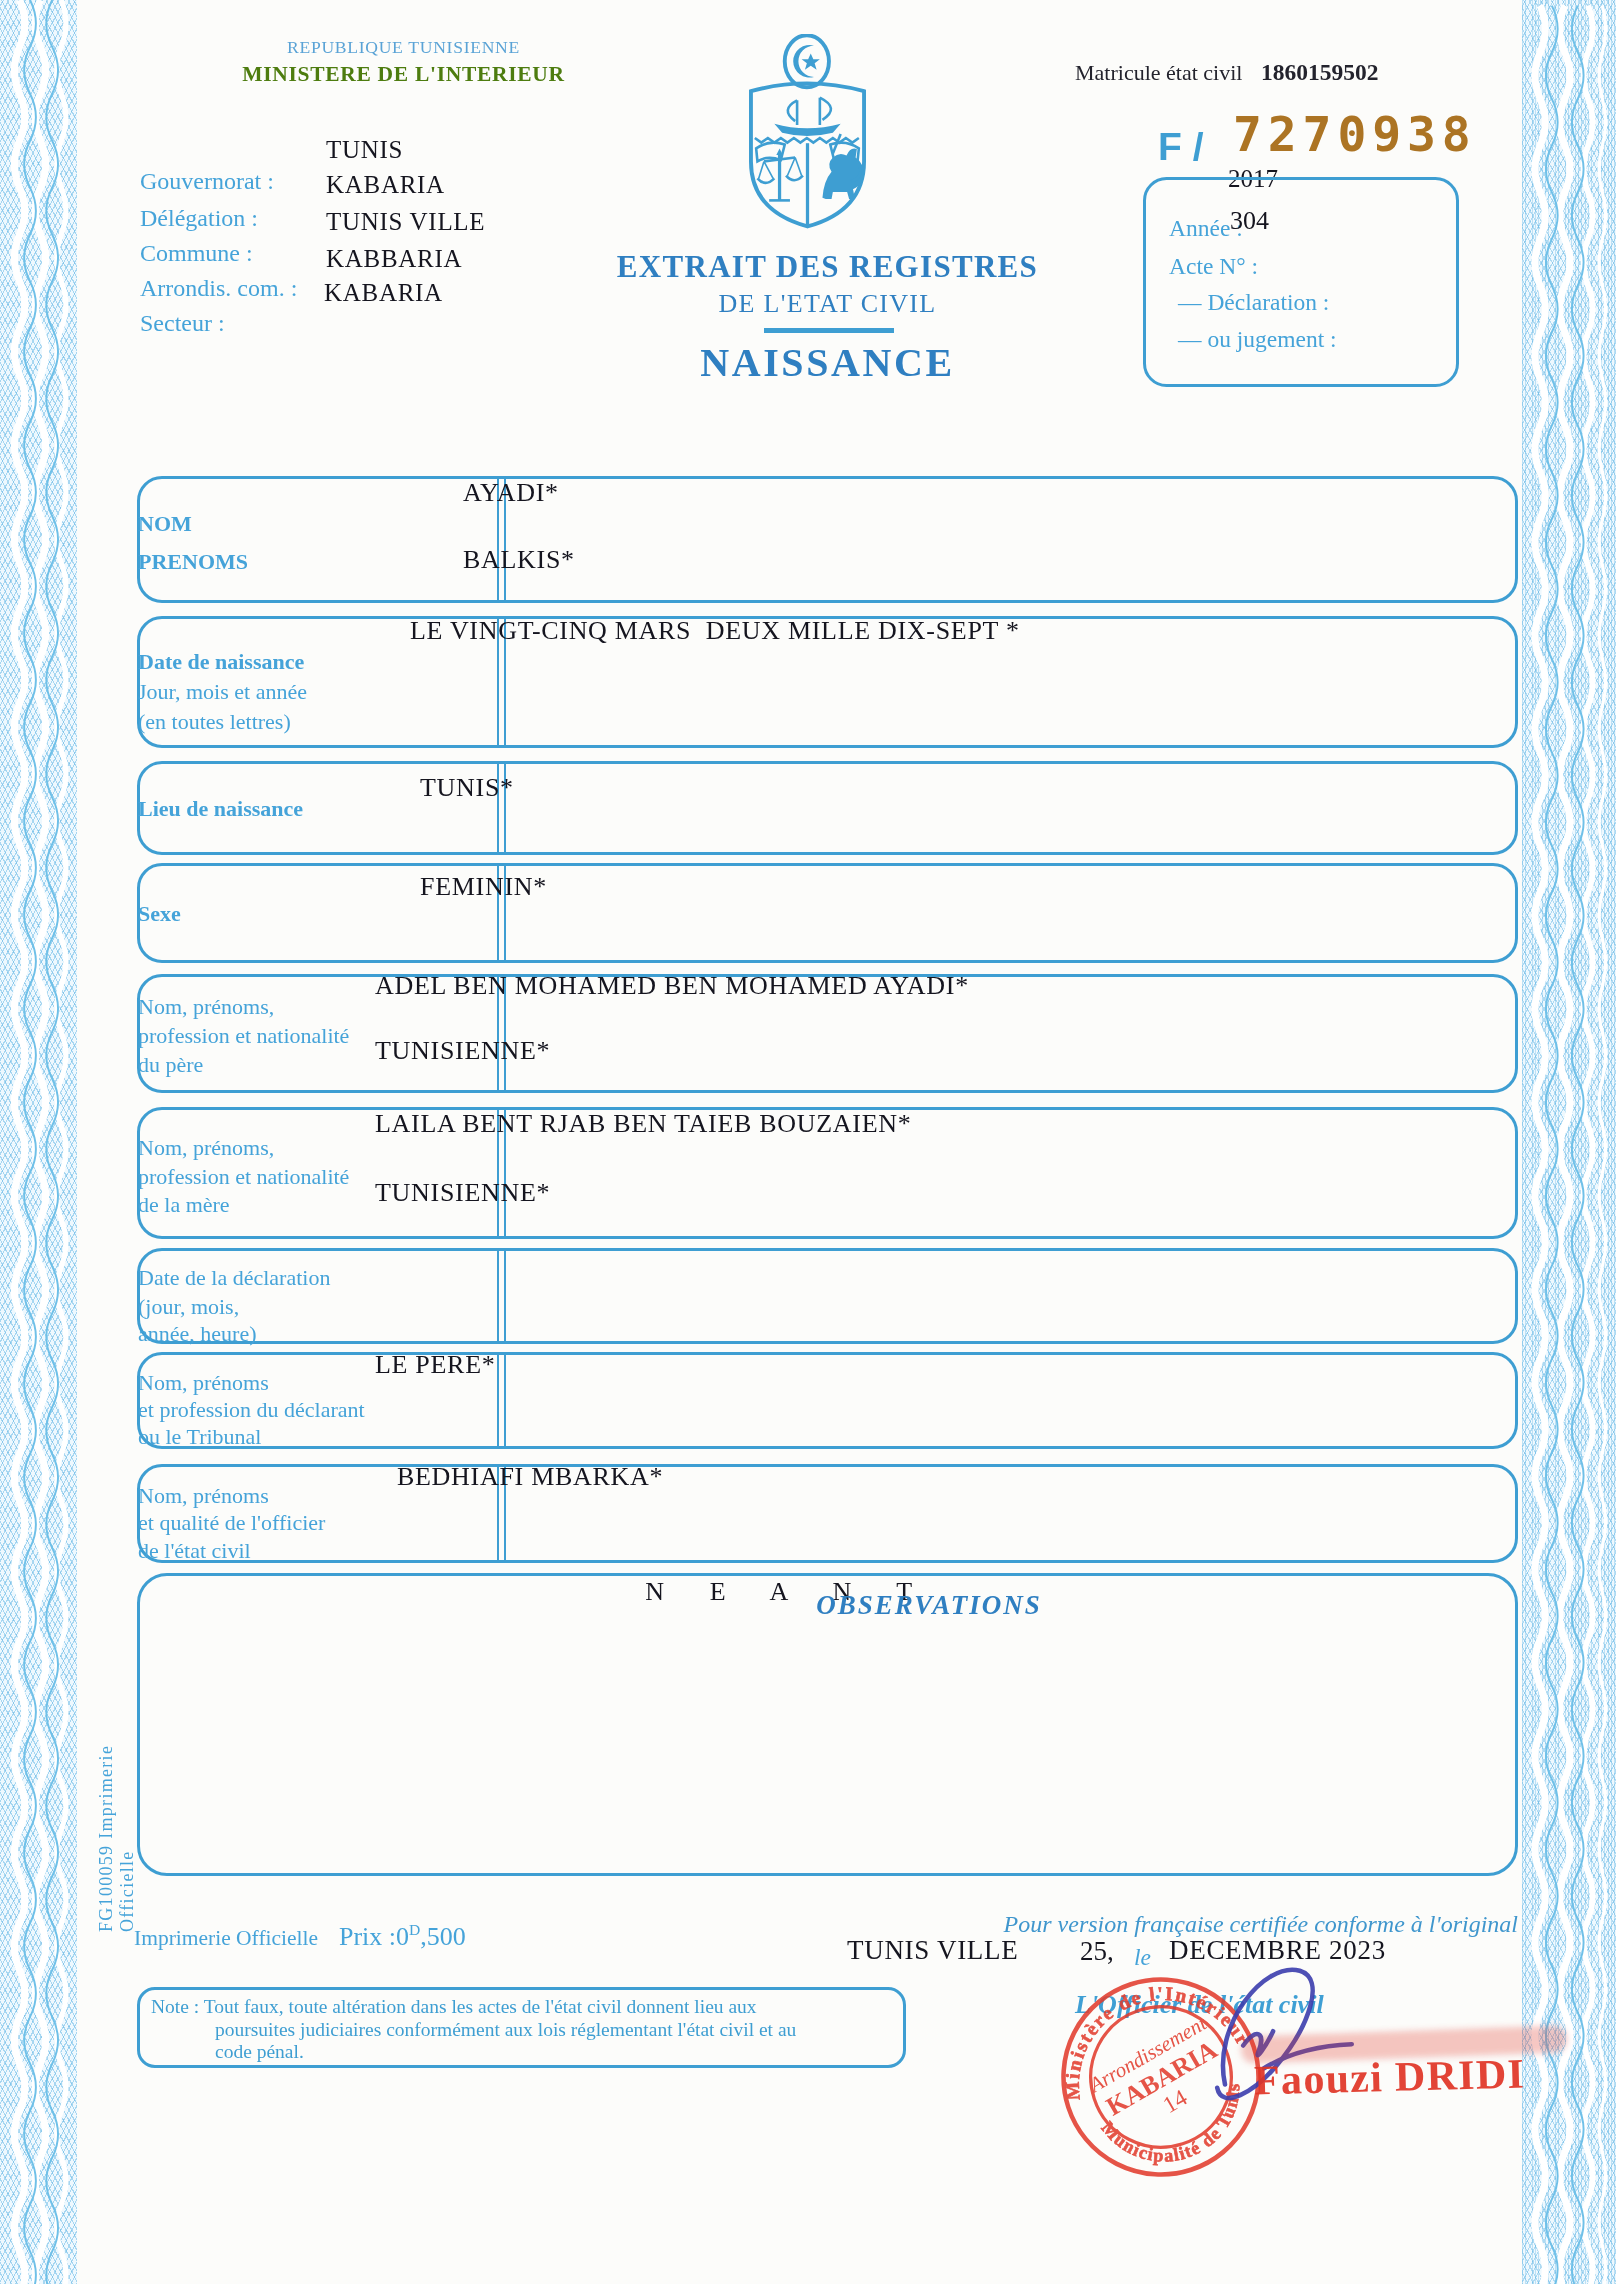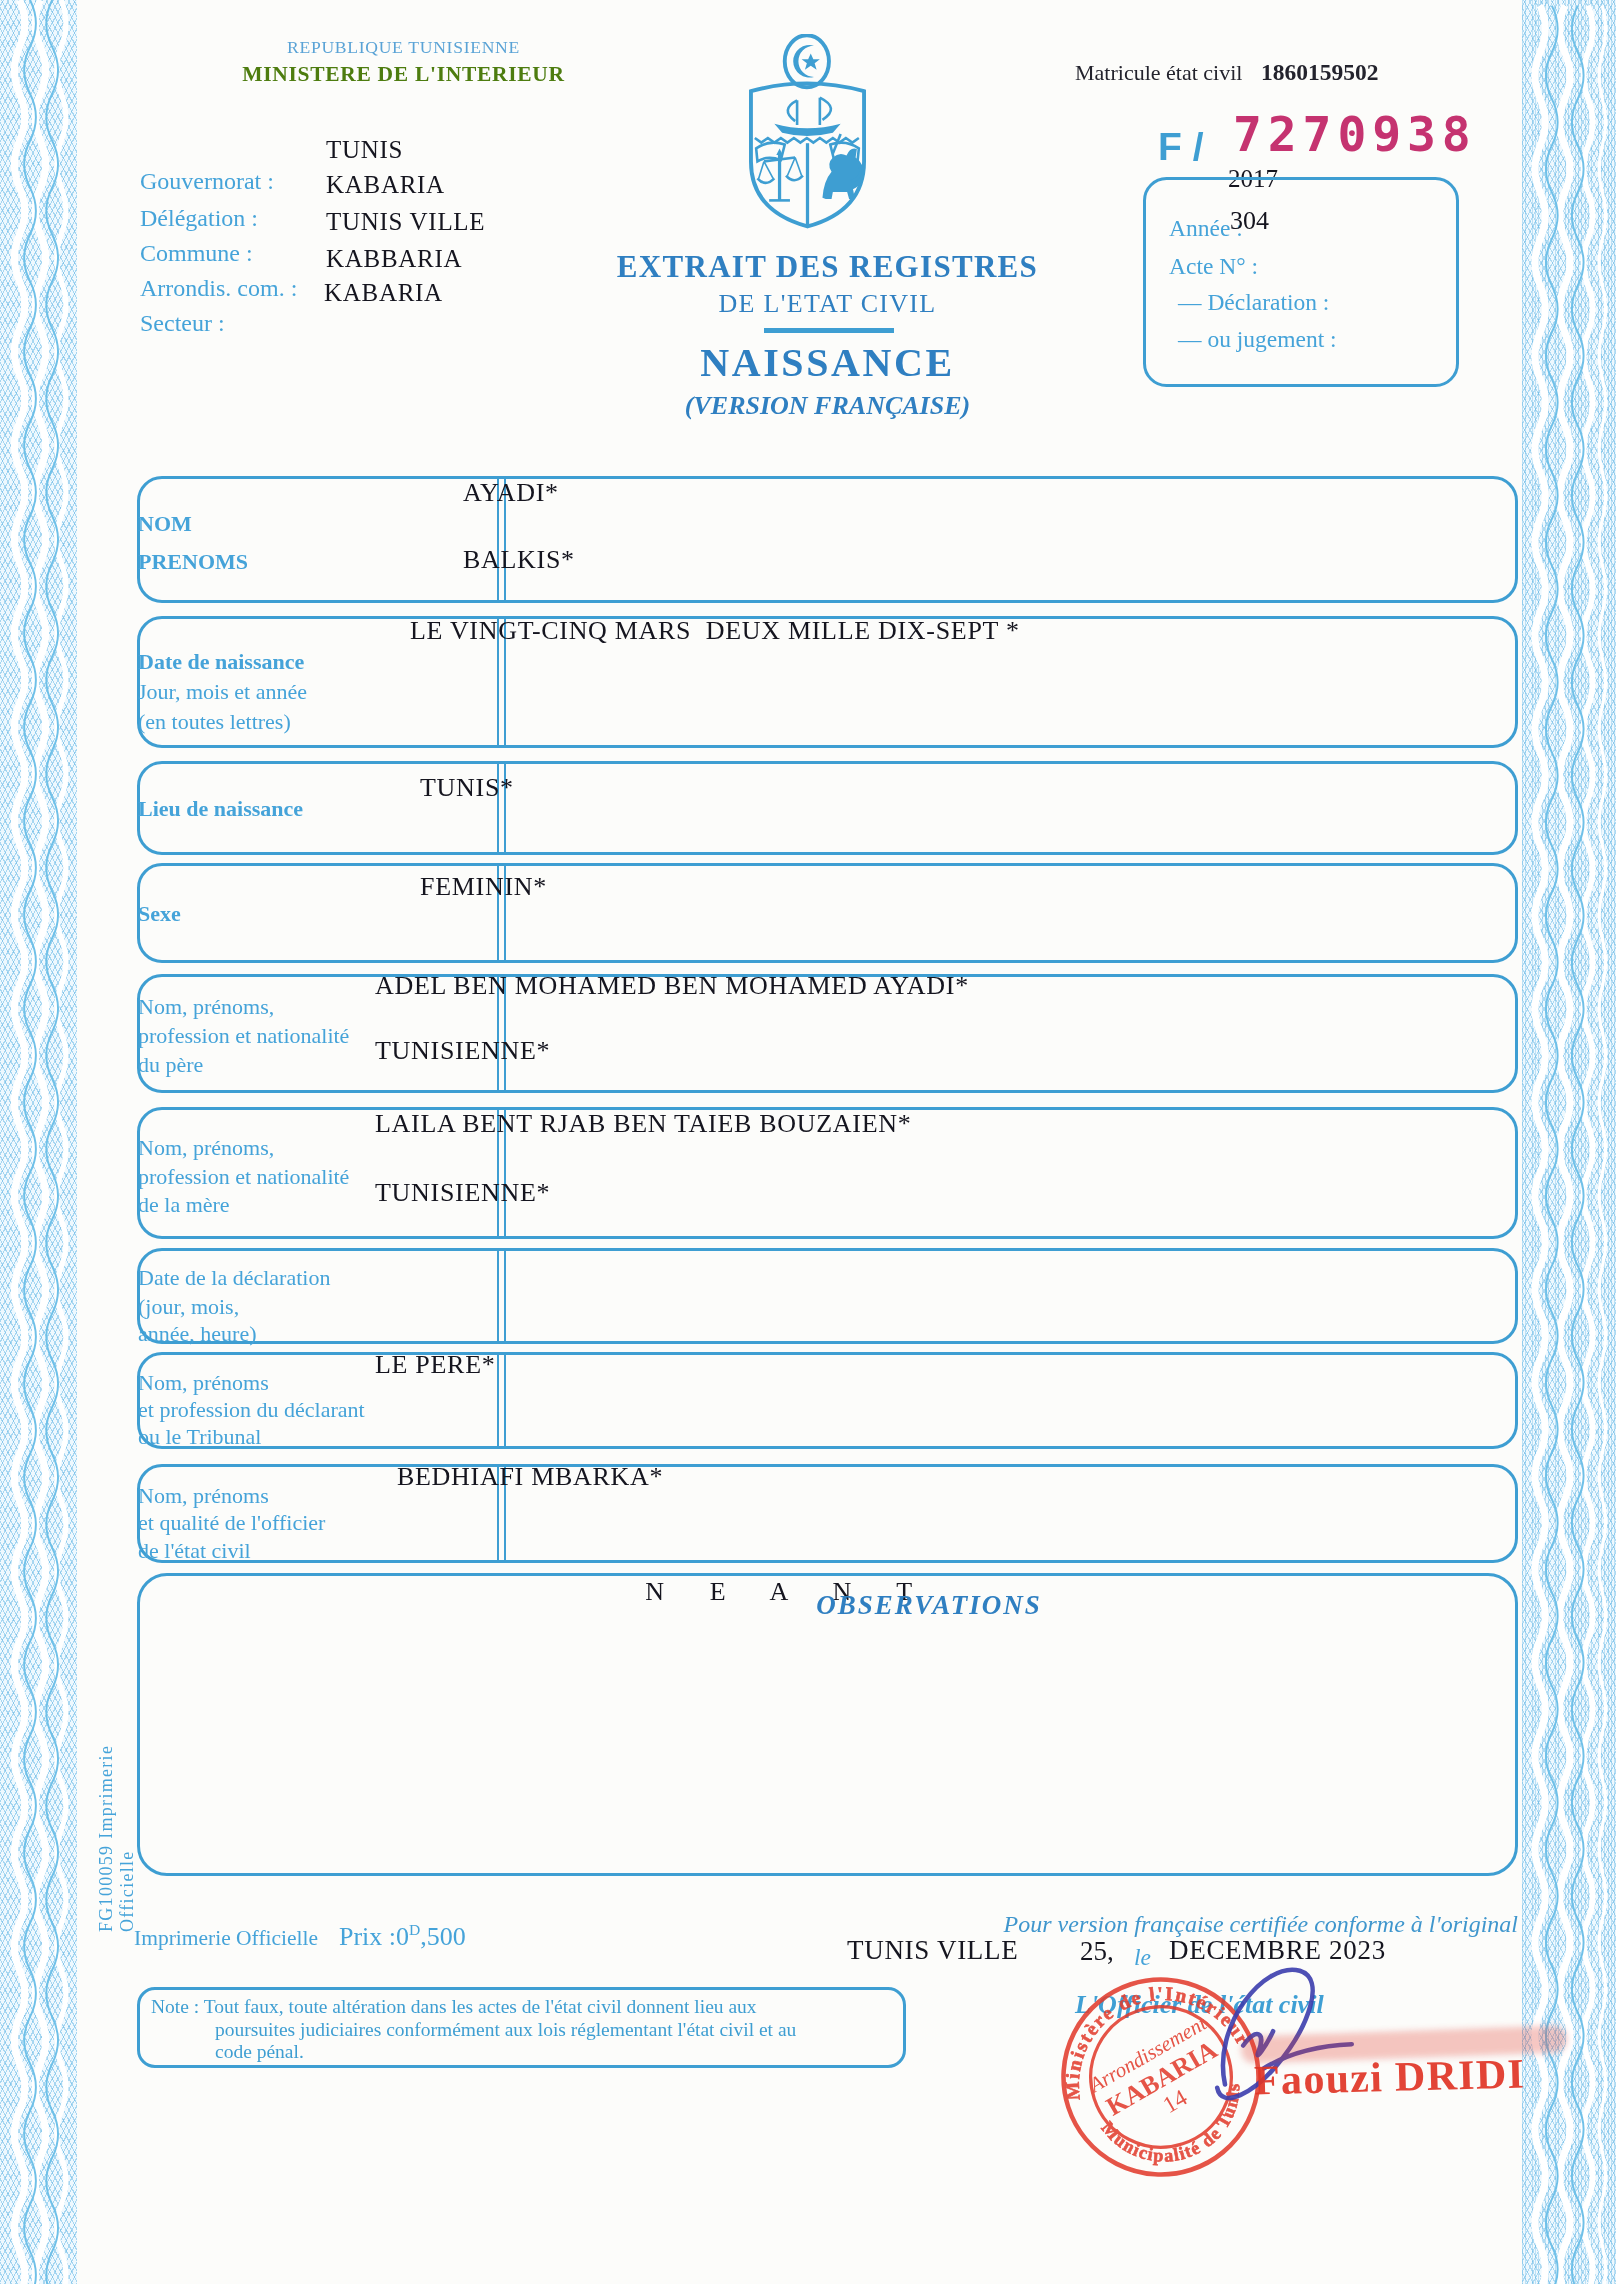--- a/index.html
+++ b/index.html
@@ -55,21 +55,21 @@
   .stamp-smudge{position:absolute;left:1241px;top:2031px;width:326px;height:27px;
     background:rgba(224,53,38,.28);border-radius:13px;filter:blur(3.3px);transform:rotate(-2deg)}
   #officer-name{position:absolute;left:1254px;top:2053px;font-size:42px;font-weight:bold;
     color:var(--red);transform:rotate(-1.5deg);letter-spacing:1.3px;opacity:.92;
     font-family:"Liberation Serif",serif}
 
   #side-code{position:absolute;left:96px;top:1671px;height:261px;font-size:18px;color:var(--lb);
     writing-mode:vertical-rl;transform:rotate(180deg);letter-spacing:1.3px}
 
   #stamped-number{font-family:"DejaVu Sans Mono",monospace;font-size:48px;font-weight:bold;
-    color:#be185d;letter-spacing:5.9px;opacity:.88}
+    color:#a16207;letter-spacing:5.9px;opacity:.88}
   #f-series{font-family:"Liberation Sans",sans-serif;font-size:39px;font-weight:bold;color:var(--bb)}
 
   sup.d{font-size:15.6px;vertical-align:super}
 </style>
 </head>
 <body>
 
 <div id="page">
 
   <div class="band" id="band-left">
@@ -149,21 +149,20 @@
   <div class="abs admin-lbl" style="left:140px;top:240px">Commune :</div>
   <div class="abs admin-val" style="left:326px;top:245px">KABBARIA</div>
   <div class="abs admin-lbl" style="left:140px;top:275px">Arrondis. com. :</div>
   <div class="abs admin-val" style="left:324px;top:279px">KABARIA</div>
   <div class="abs admin-lbl" style="left:140px;top:310px">Secteur :</div>
 
   <div class="abs ctr tblue b" style="left:137px;top:249px;width:1381px;font-size:31px;letter-spacing:1.3px">EXTRAIT DES REGISTRES</div>
   <div class="abs ctr tblue" style="left:137px;top:289px;width:1381px;font-size:26px;letter-spacing:1.3px">DE L'ETAT CIVIL</div>
   <div class="abs" style="left:764px;top:328px;width:130px;height:5.2px;background:var(--bb)"></div>
   <div class="abs ctr tblue b" style="left:137px;top:339px;width:1381px;font-size:40px;letter-spacing:2.6px">NAISSANCE</div>
-  <div class="abs ctr tblue b i" style="left:137px;top:391px;width:1381px;font-size:26px">(VERSION FRANÇAISE)</div>
 
   <div class="box" style="top:476px;height:127px"></div>
   <div class="vdiv" style="top:476px;height:127px"></div>
   <div class="lbl b" style="top:512px">NOM</div>
   <div class="lbl b" style="top:550px">PRENOMS</div>
   <div class="val" style="left:463px;top:478px">AYADI*</div>
   <div class="val" style="left:463px;top:545px">BALKIS*</div>
 
   <div class="box" style="top:616px;height:132px"></div>
   <div class="vdiv" style="top:616px;height:132px"></div>

